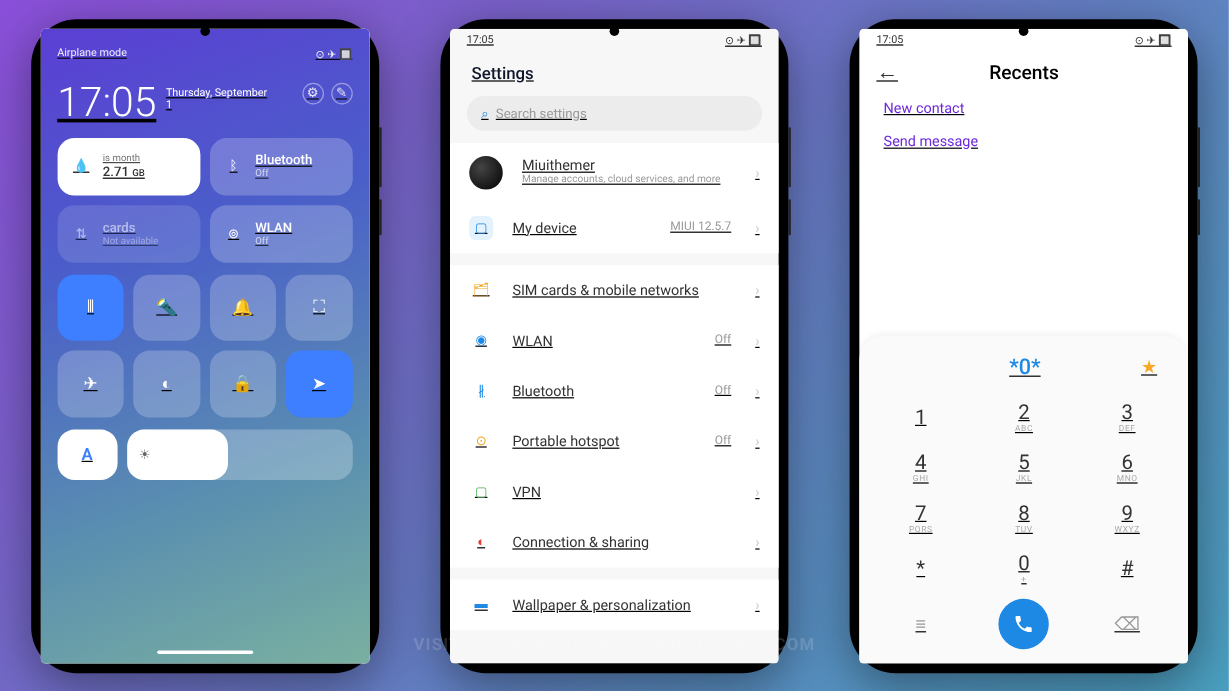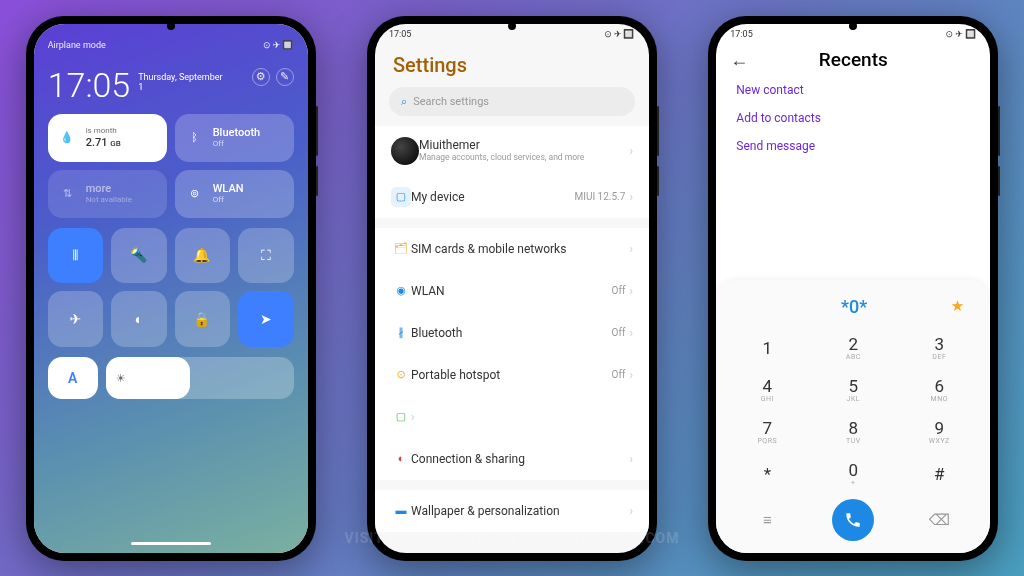--- a/index.html
+++ b/index.html
@@ -1,19 +1,19 @@
 <!DOCTYPE html>
 <html><head>
 <meta charset="utf-8">
 <style>
 * { margin:0; padding:0; box-sizing:border-box; font-family:-apple-system,Segoe UI,Roboto,sans-serif; }
 body { width:1024px; height:576px; background:linear-gradient(135deg,#8a4fd9 0%,#7a5fc9 25%,#5a8abf 70%,#4a9fbf 100%); display:flex; justify-content:space-around; align-items:center; overflow:hidden; position:relative;}
 .wm{position:absolute;bottom:30px;left:0;right:0;text-align:center;color:rgba(255,255,255,.15);font-weight:700;font-size:14px;letter-spacing:1px;}
 .phone{ width:290px; height:545px; background:#000; border-radius:38px; padding:8px; box-shadow:0 10px 40px rgba(0,0,0,.4); position:relative;}
-.screen{ width:100%; height:100%; border-radius:31px; overflow:hidden; position:relative; background:#fff;}
+.screen{ width:100%; height:100%; border-radius:4px; overflow:hidden; position:relative; background:#fff;text-decoration:underline;}
 .notch{position:absolute;top:6px;left:50%;transform:translateX(-50%);width:8px;height:8px;background:#000;border-radius:50%;z-index:10;}
 .sbtn{position:absolute;right:-2px;width:2px;background:#222;border-radius:1px;}
 .sb1{top:90px;height:50px;} .sb2{top:150px;height:30px;}
 
 
 .cc{width:100%;height:100%;background:linear-gradient(160deg,#5b3fd4 0%,#4a5fc9 35%,#5a8fb0 70%,#7ab0a0 100%);padding:16px 14px;color:#fff;position:relative;}
 .cc .top{font-size:9px;opacity:.9;display:flex;justify-content:space-between;align-items:center;}
 .cc .clkrow{display:flex;align-items:flex-start;margin-top:18px;gap:8px;}
 .cc .clk{font-size:34px;font-weight:300;line-height:1;}
 .cc .date{font-size:9px;line-height:1.2;margin-top:4px;}
@@ -34,38 +34,38 @@
 .cc .brow{display:flex;gap:8px;margin-top:10px;}
 .brow .ab{width:50px;height:42px;border-radius:14px;background:#fff;color:#3d7fff;font-weight:600;display:flex;align-items:center;justify-content:center;font-size:14px;}
 .brow .sl{flex:1;height:42px;border-radius:14px;background:rgba(255,255,255,.25);position:relative;}
 .brow .sl::after{content:'';position:absolute;left:0;top:0;bottom:0;width:45%;background:#fff;border-radius:14px;}
 .brow .sl::before{content:'☀';position:absolute;left:10px;top:50%;transform:translateY(-50%);z-index:1;color:#666;font-size:11px;}
 .hbar{width:80px;height:3px;background:#fff;border-radius:2px;position:absolute;bottom:8px;left:50%;transform:translateX(-50%);}
 
 
 .st{width:100%;height:100%;background:#f7f7f7;display:flex;flex-direction:column;}
 .st .sb{display:flex;justify-content:space-between;padding:5px 14px 2px;font-size:9px;color:#333;}
-.st .hd{padding:12px 18px 10px;font-size:20px;font-weight:500;color:#a16207;}
+.st .hd{padding:12px 18px 10px;font-size:14px;font-weight:500;color:#0f172a;}
 .st .sch{margin:0 14px 10px;background:#ececec;border-radius:18px;padding:8px 12px;font-size:11px;color:#999;display:flex;align-items:center;gap:6px;}
 .st .list{flex:1;overflow:hidden;}
-.strow{display:flex;align-items:center;padding:11px 16px;background:#fff;gap:0;font-size:12px;color:#333;}
+.strow{display:flex;align-items:center;padding:11px 16px;background:#fff;gap:16px;font-size:12px;color:#333;}
 .strow .ric{width:20px;height:20px;border-radius:5px;display:flex;align-items:center;justify-content:center;font-size:11px;flex-shrink:0;}
 .strow .rlbl{flex:1;}
 .strow .rsub{font-size:8.5px;color:#999;line-height:1.2;}
 .strow .rval{font-size:10px;color:#999;margin-right:4px;}
 .strow .chv{color:#ccc;font-size:12px;}
 .gap{height:10px;}
 .avatar{width:28px;height:28px;border-radius:50%;background:radial-gradient(circle at 35% 35%,#444,#000);flex-shrink:0;}
 
 
 .dl{width:100%;height:100%;background:#fff;display:flex;flex-direction:column;}
 .dl .sb{display:flex;justify-content:space-between;padding:5px 14px 2px;font-size:9px;color:#333;}
 .dl .hd{display:flex;align-items:center;padding:8px 14px;position:relative;}
 .dl .hd .bk{font-size:18px;color:#333;}
-.dl .hd .tt{position:absolute;left:50%;transform:translateX(-50%);font-size:19px;font-weight:500;}
+.dl .hd .tt{position:absolute;left:50%;transform:translateX(-50%);font-size:16px;font-weight:500;}
 .dl .acts{padding:4px 20px;display:flex;flex-direction:column;gap:14px;}
 .dl .acts a{color:#6d28d9;font-size:12px;text-decoration:none;}
 .dl .pad{margin-top:auto;background:#fafafa;border-radius:20px 20px 0 0;padding:10px 8px 12px;box-shadow:0 -1px 6px rgba(0,0,0,.06);}
 .dl .disp{text-align:center;padding:6px 18px 10px;display:flex;align-items:center;}
 .dl .disp .num{flex:1;color:#1e88e5;font-size:18px;font-weight:500;text-align:center;}
 .dl .disp .star{color:#f9a825;font-size:15px;}
 .dl .kgrid{display:grid;grid-template-columns:repeat(3,1fr);}
 .key{height:42px;display:flex;flex-direction:column;align-items:center;justify-content:center;}
 .key .kn{font-size:17px;color:#333;font-weight:400;}
 .key .kl{font-size:7px;color:#aaa;letter-spacing:.5px;margin-top:-1px;text-align:right;}
@@ -109,21 +109,21 @@
     <div class="tile glass">
       <div class="ic">ᛒ</div>
       <div class="txt">
               <span class="l2">Bluetooth</span>
               <span class="l1">Off</span>
             </div>
     </div>
     <div class="tile glass" style="opacity:.6">
       <div class="ic">⇅</div>
       <div class="txt">
-              <span class="l2">more</span>
+              <span class="l2">cards</span>
               <span class="l1">Not available</span>
             </div>
     </div>
     <div class="tile glass">
       <div class="ic">⊚</div>
       <div class="txt">
               <span class="l2">WLAN</span>
               <span class="l1">Off</span>
             </div>
     </div>
@@ -197,20 +197,21 @@
               <span class="chv">›</span>
             </div>
             <div class="strow">
               <div class="ric" style="color:#f5a623">⊙</div>
               <div class="rlbl">Portable hotspot</div>
               <span class="rval">Off</span>
               <span class="chv">›</span>
             </div>
             <div class="strow">
               <div class="ric" style="color:#4caf50">▢</div>
+              <div class="rlbl">VPN</div>
               <span class="chv">›</span>
             </div>
             <div class="strow">
               <div class="ric" style="color:#e53935">◐</div>
               <div class="rlbl">Connection &amp; sharing</div>
               <span class="chv">›</span>
             </div>
           </div>
     <div class="gap"></div>
     <div class="strow">
@@ -232,21 +233,20 @@
    <div class="sb">
           <span>17:05</span>
           <span>⊙ ✈ 🔲</span>
         </div>
    <div class="hd">
      <span class="bk">←</span>
      <span class="tt">Recents</span>
    </div>
    <div class="acts" id="dialer-actions">
           <a href="#">New contact</a>
-          <a href="#">Add to contacts</a>
           <a href="#">Send message</a>
         </div>
    <div class="pad">
     <div class="disp">
       <span style="width:15px"></span>
       <span class="num">*0*</span>
       <span class="star">★</span>
     </div>
     <div class="kgrid" id="keypad">
             <div class="key">

